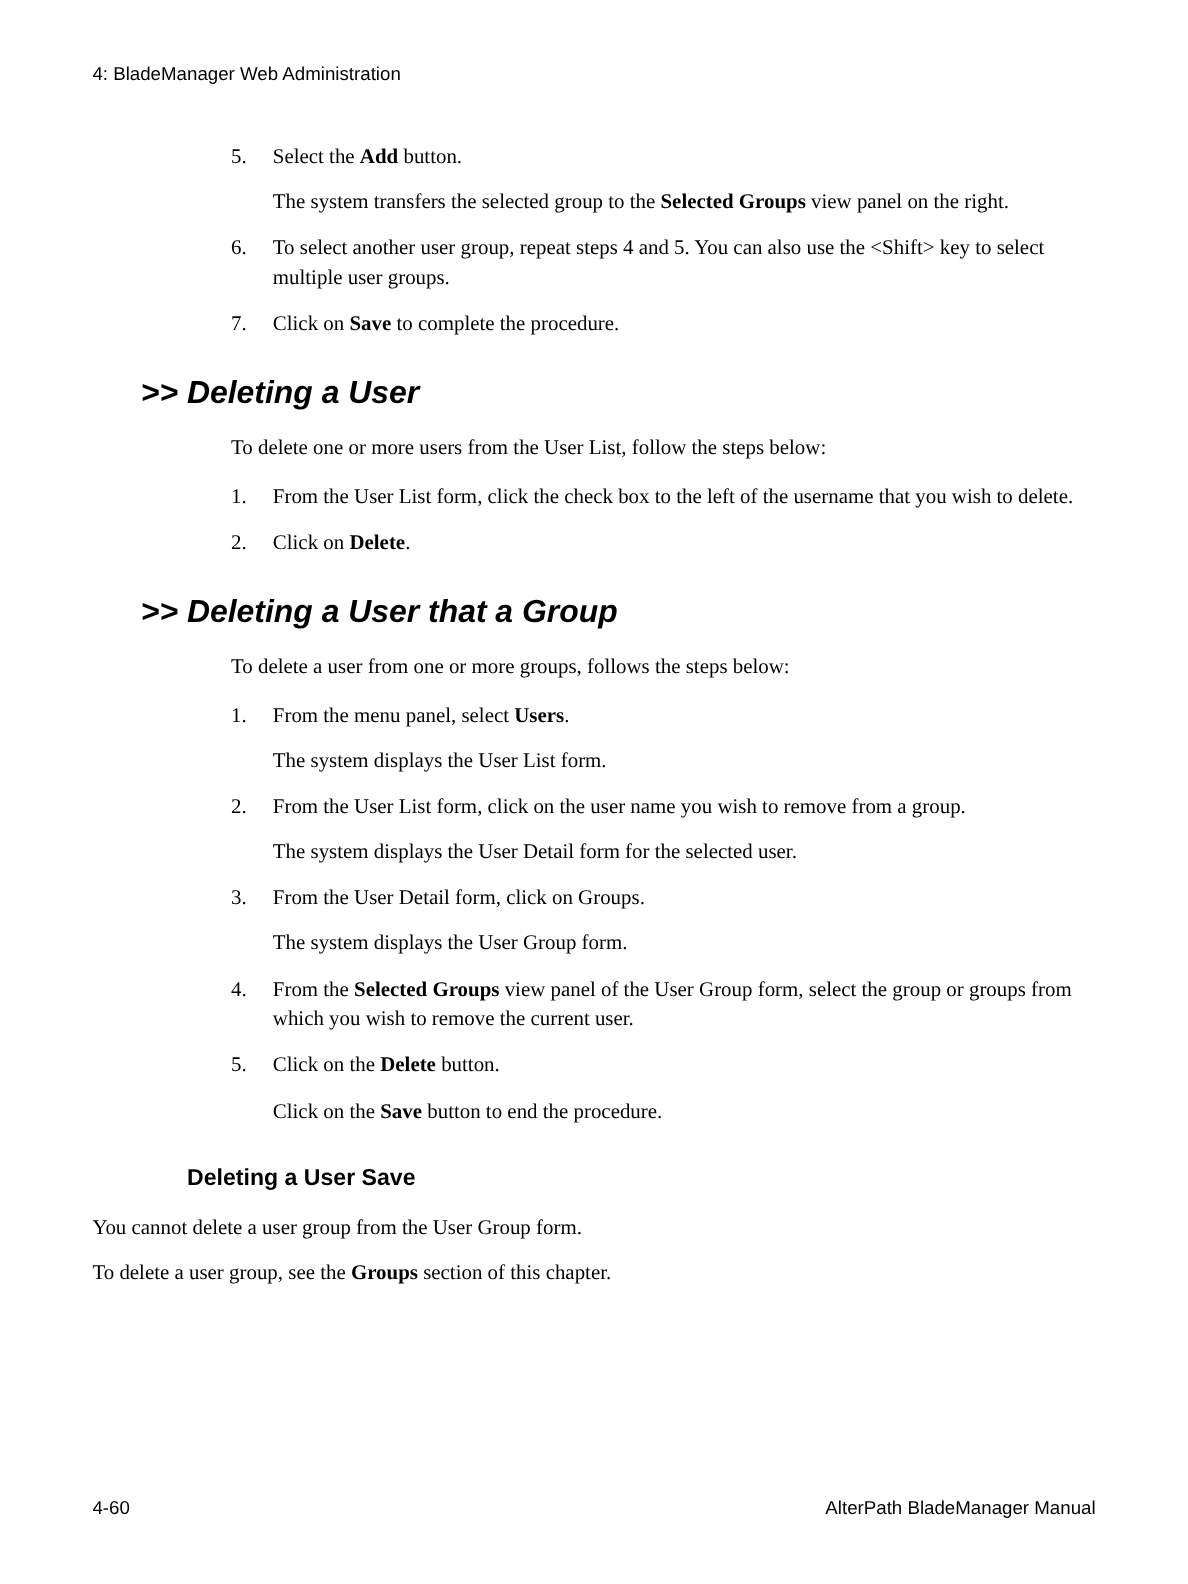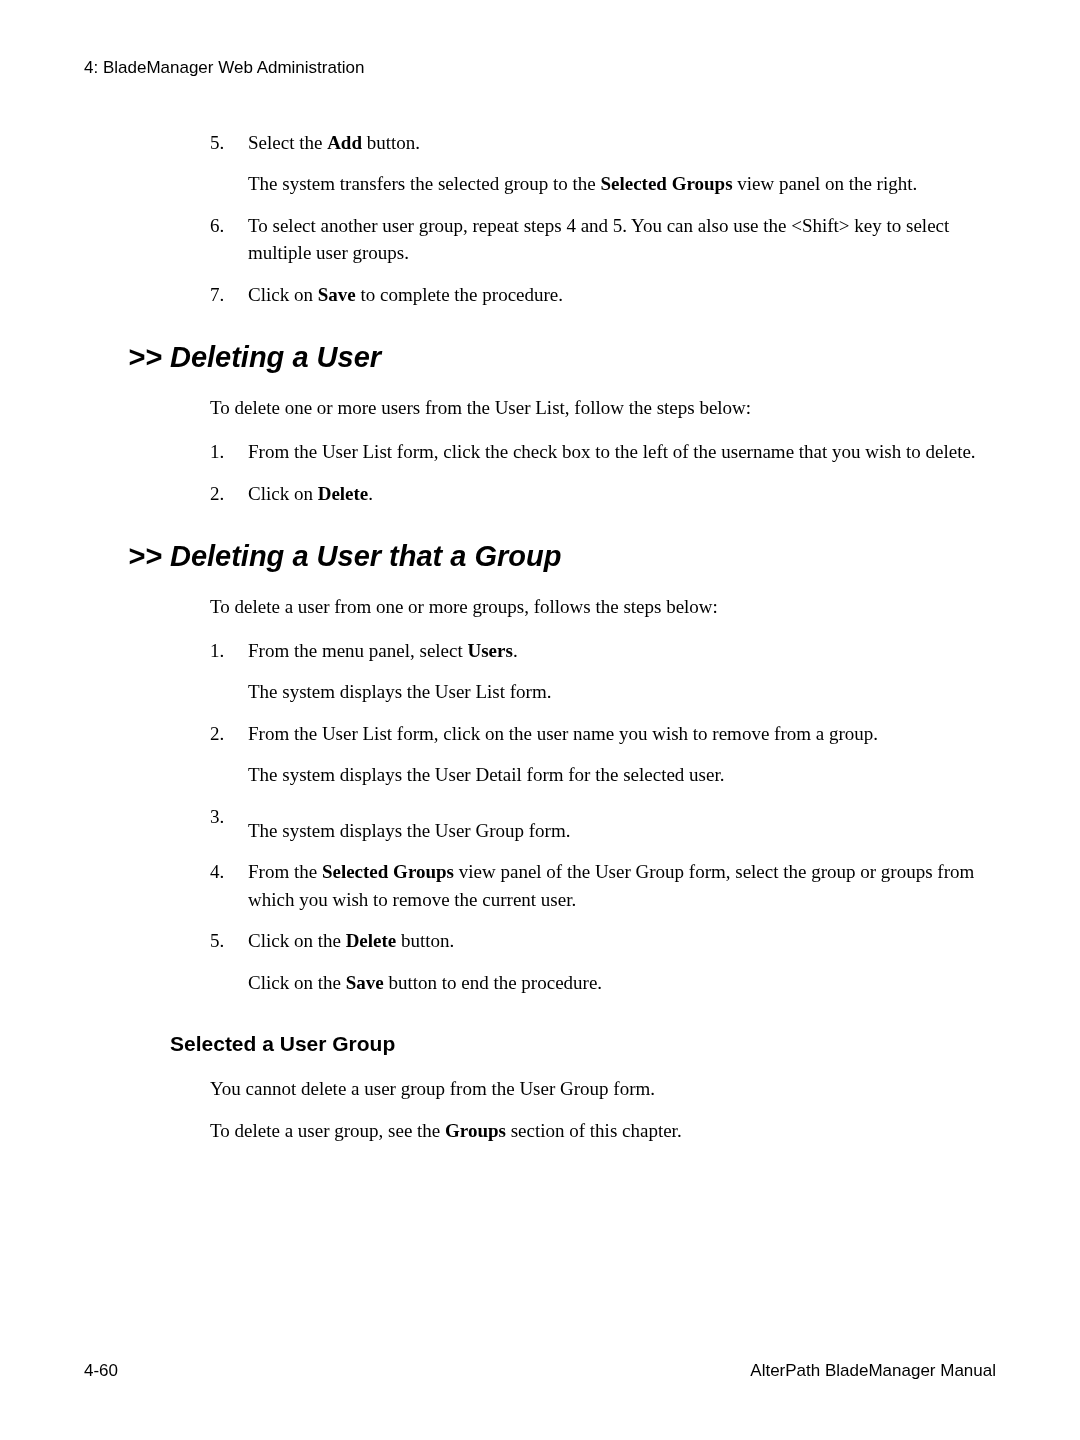--- a/index.html
+++ b/index.html
@@ -54,21 +54,20 @@
     }
     .section-h3 {
       font-family: Arial, Helvetica, sans-serif;
       font-size: 21px;
       font-weight: bold;
       margin-left: 86px;
       margin-top: 32px;
       margin-bottom: 16px;
     }
     .body-para {
-      margin-left: 126px;
       margin-right: 10px;
       margin-bottom: 14px;
     }
     .bold { font-weight: bold; }
     .footer {
       position: absolute;
       bottom: 56px;
       left: 84px;
       right: 84px;
       display: flex;
@@ -132,41 +131,42 @@
   <div class="ol-item">
     <div class="ol-num">2.</div>
     <div class="ol-body">
       <span>From the User List form, click on the user name you wish to remove from a group.</span>
       <div class="sub-para">The system displays the User Detail form for the selected user.</div>
     </div>
   </div>
   <div class="ol-item">
     <div class="ol-num">3.</div>
     <div class="ol-body">
+      <span>From the User Detail form, click on Groups.</span>
       <div class="sub-para">The system displays the User Group form.</div>
     </div>
   </div>
   <div class="ol-item">
     <div class="ol-num">4.</div>
     <div class="ol-body">
       <span>From the </span><span class="bold">Selected Groups</span><span> view panel of the User Group form, select the group or groups from which you wish to remove the current user.</span>
     </div>
   </div>
   <div class="ol-item">
     <div class="ol-num">5.</div>
     <div class="ol-body">
       <span>Click on the </span><span class="bold">Delete</span><span> button.</span>
       <div class="sub-para">
         <span>Click on the </span><span class="bold">Save</span><span> button to end the procedure.</span>
       </div>
     </div>
   </div>
 </div>
 
-<h3 class="section-h3">Selected a User Group</h3>
+<h3 class="section-h3">Deleting a User Save</h3>
 <p class="body-para">You cannot delete a user group from the User Group form.</p>
 <p class="body-para">
   <span>To delete a user group, see the </span><span class="bold">Groups</span><span> section of this chapter.</span>
 </p>
 
 <div class="footer">
   <span>4-60</span>
   <span>AlterPath BladeManager Manual</span>
 </div>
 

